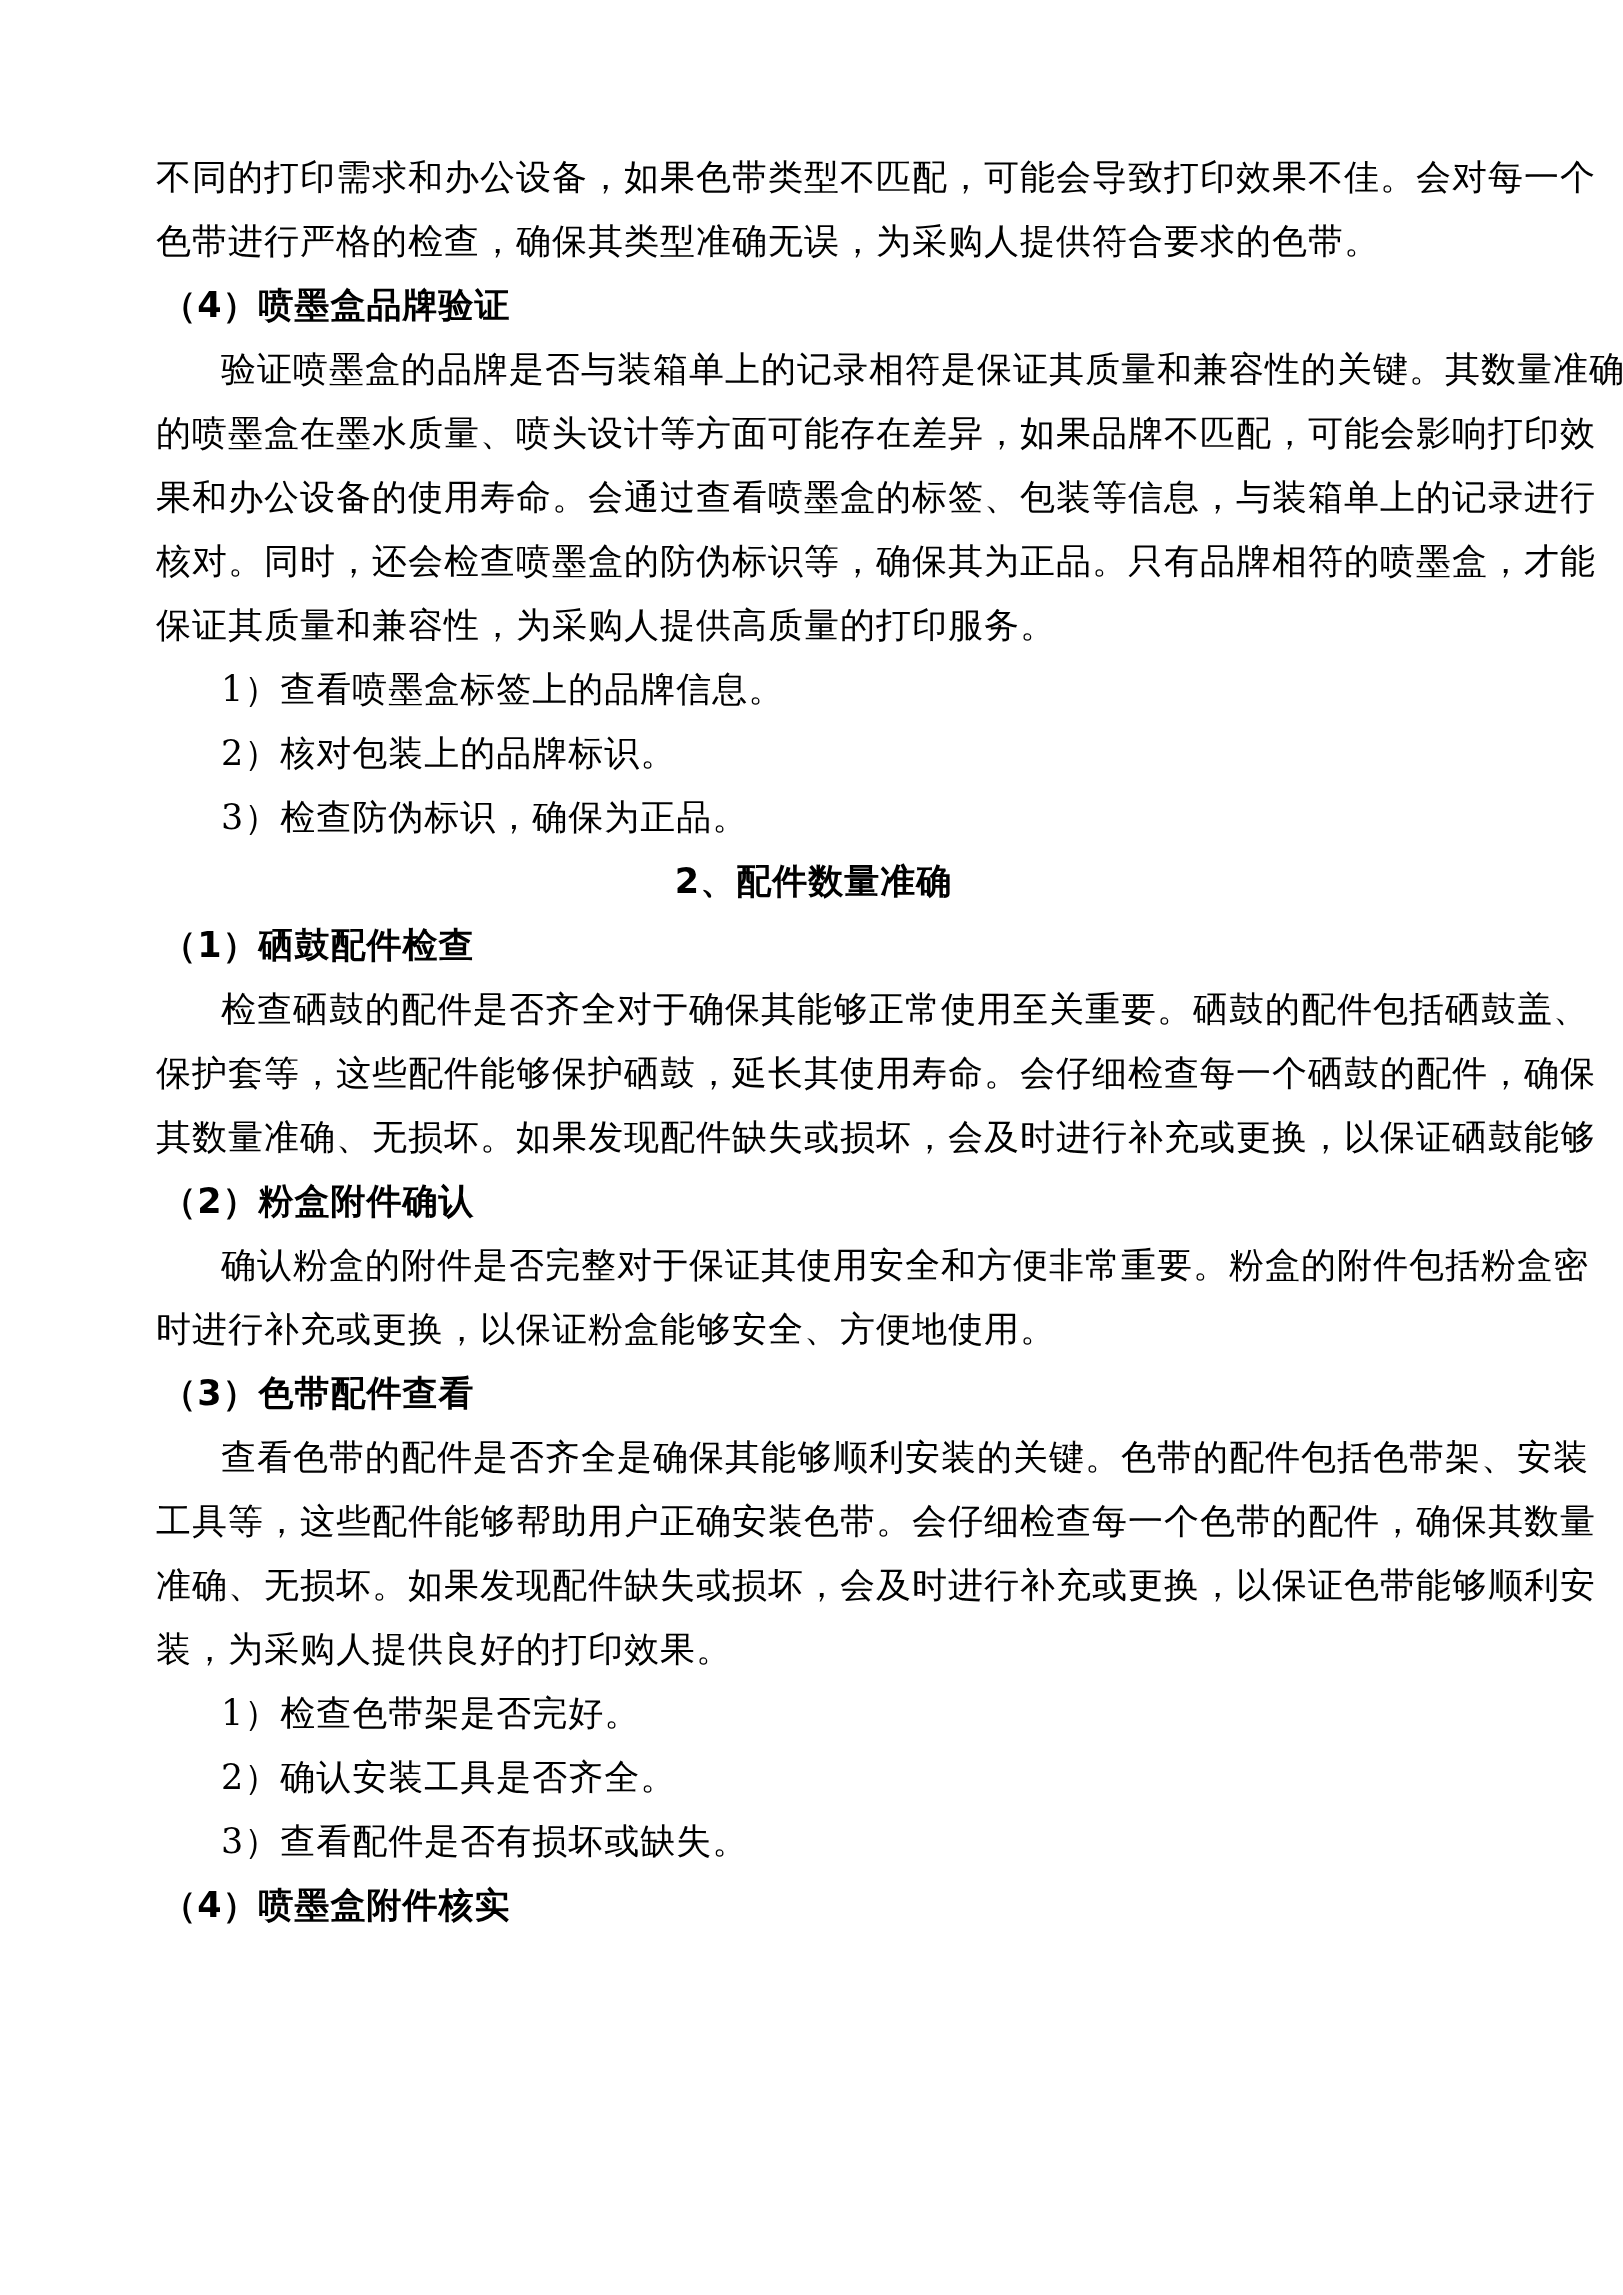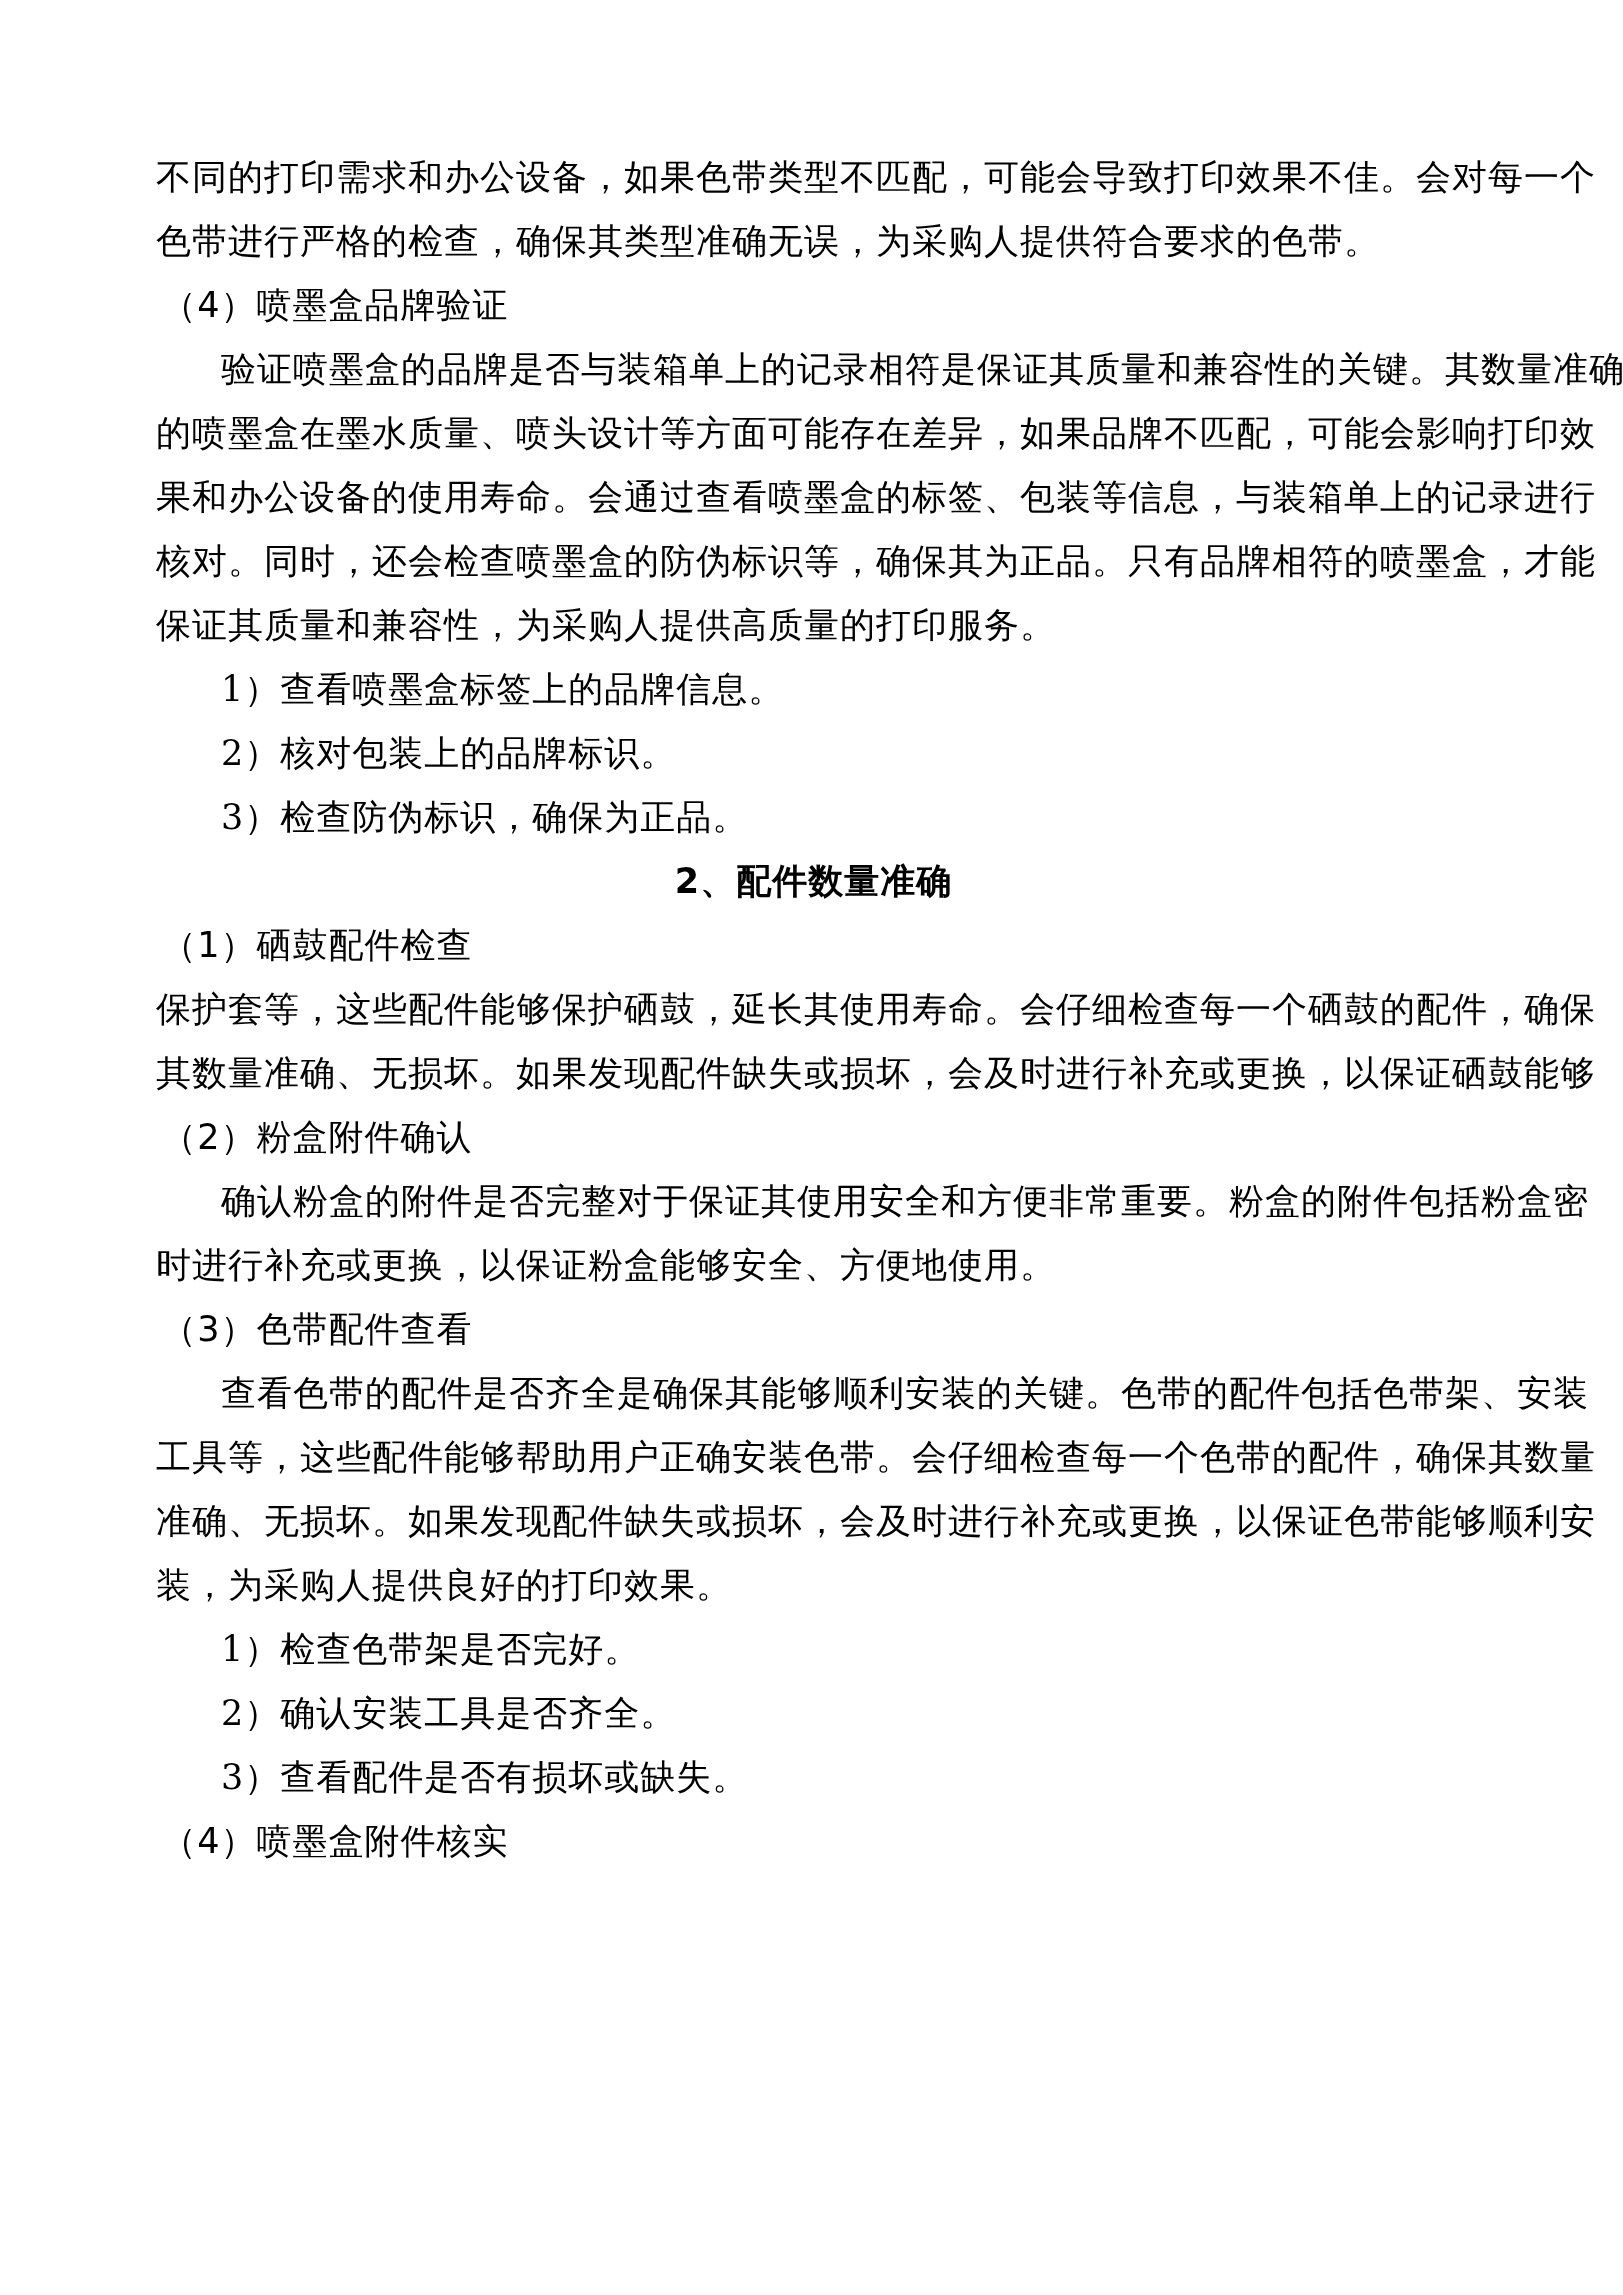--- a/index.html
+++ b/index.html
@@ -25,21 +25,21 @@
       font-size: 35px;
       line-height: 64px;
       height: 64px;
       white-space: nowrap;
       overflow: visible;
       letter-spacing: 1px;
     }
     .indent { padding-left: 65px; }
     .h-sub {
       font-family: "DejaVu Sans", "Liberation Sans", sans-serif;
-      font-weight: normal;
+      font-weight: bold;
       padding-left: 5.2px;
     }
     .h-main {
       font-family: "DejaVu Sans", "Liberation Sans", sans-serif;
       font-weight: bold;
       text-align: center;
     }
     .justify {
       text-align: justify;
       text-align-last: justify;
@@ -65,20 +65,21 @@
     <div class="line">保证其质量和兼容性，为采购人提供高质量的打印服务。</div>
   </div>
   <div class="line indent">1）查看喷墨盒标签上的品牌信息。</div>
   <div class="line indent">2）核对包装上的品牌标识。</div>
   <div class="line indent">3）检查防伪标识，确保为正品。</div>
 
   <div class="line h-main">2、配件数量准确</div>
 
   <div class="line h-sub">（1）硒鼓配件检查</div>
   <div class="para">
+    <div class="line indent justify">检查硒鼓的配件是否齐全对于确保其能够正常使用至关重要。硒鼓的配件包括硒鼓盖、</div>
     <div class="line justify">保护套等，这些配件能够保护硒鼓，延长其使用寿命。会仔细检查每一个硒鼓的配件，确保</div>
     <div class="line justify">其数量准确、无损坏。如果发现配件缺失或损坏，会及时进行补充或更换，以保证硒鼓能够</div>
   </div>
 
   <div class="line h-sub">（2）粉盒附件确认</div>
   <div class="para">
     <div class="line indent justify">确认粉盒的附件是否完整对于保证其使用安全和方便非常重要。粉盒的附件包括粉盒密</div>
     <div class="line">时进行补充或更换，以保证粉盒能够安全、方便地使用。</div>
   </div>
 

